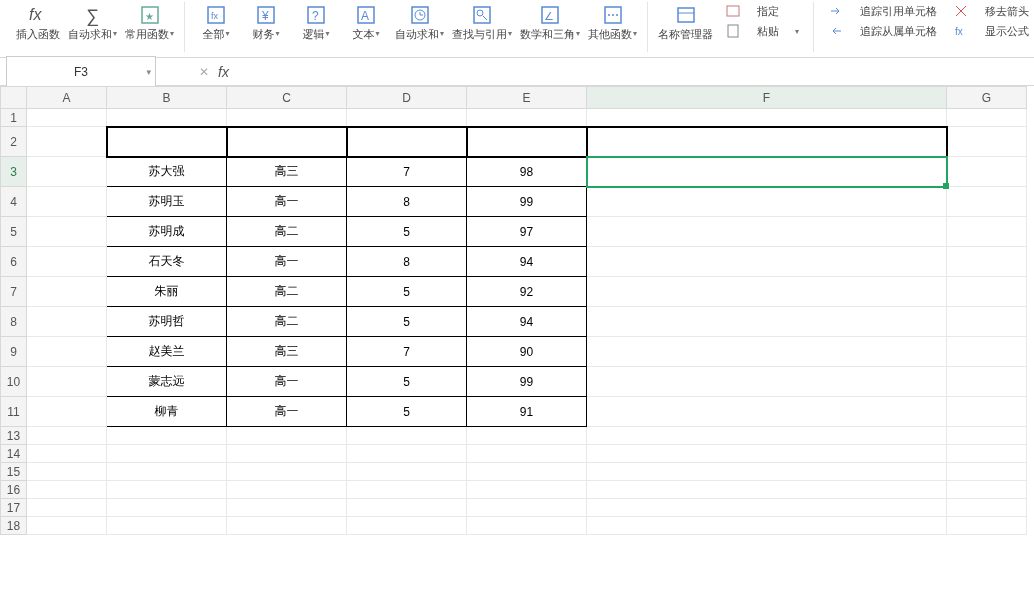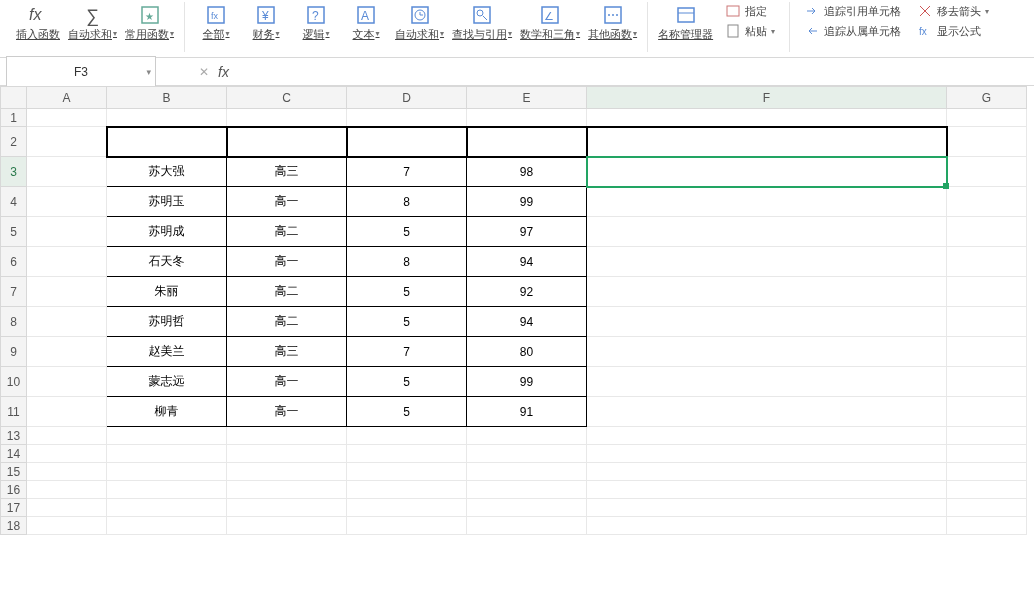--- a/index.html
+++ b/index.html
@@ -17,26 +17,26 @@
     overflow: hidden;
   }
   .rib-group { display: flex; align-items: flex-start; border-right: 1px solid #e4e4e4; padding: 0 6px; height: 50px; }
   .rib-group:last-child { border-right: none; }
   .rib-btn {
     display: flex; flex-direction: column; align-items: center; justify-content: flex-start;
     padding: 2px 4px; cursor: pointer; min-width: 50px; gap: 2px;
     color: #444;
   }
   .rib-ico { width: 22px; height: 22px; display:flex; align-items:center; justify-content:center; }
-  .rib-lbl { font-size: 11px; line-height: 12px; white-space: nowrap; display:flex; align-items:center; gap:1px;text-decoration:underline;}
+  .rib-lbl { font-size: 11px; line-height: 12px; white-space: nowrap; display:flex; align-items:center; gap:1px;}
   .dd { font-size: 8px; color:#777; }
 
   .rib-right { display:flex; flex-direction:column; gap:2px; padding:0 4px; }
   .rib-mini {
-    display:flex; align-items:center; gap:4px; padding:1px 4px; cursor:pointer;
+    display:flex; align-items:center; gap:16px; padding:1px 4px; cursor:pointer;
     font-size:11px; color:#444; white-space:nowrap;
   }
   .mini-ico { width:16px; height:16px; display:flex; align-items:center; justify-content:center;}
 
   
   .ref-bar {
     display:flex; align-items:center; height:28px; border-bottom:1px solid #d8d8d8; background:#fff;
   }
   .name-box {
     width:150px; height:32px; border:1px solid #ccc; margin-left:6px; background:#fff;
@@ -413,21 +413,21 @@
           <td class="cell tdata-cell">94</td>
           <td class="cell"></td>
           <td class="cell"></td>
         </tr>
         <tr class="row-tall">
           <th class="row-head">9</th>
           <td class="cell"></td>
           <td class="cell tdata-cell">赵美兰</td>
           <td class="cell tdata-cell">高三</td>
           <td class="cell tdata-cell">7</td>
-          <td class="cell tdata-cell">80</td>
+          <td class="cell tdata-cell">90</td>
           <td class="cell"></td>
           <td class="cell"></td>
         </tr>
         <tr class="row-tall">
           <th class="row-head">10</th>
           <td class="cell"></td>
           <td class="cell tdata-cell">蒙志远</td>
           <td class="cell tdata-cell">高一</td>
           <td class="cell tdata-cell">5</td>
           <td class="cell tdata-cell">99</td>

